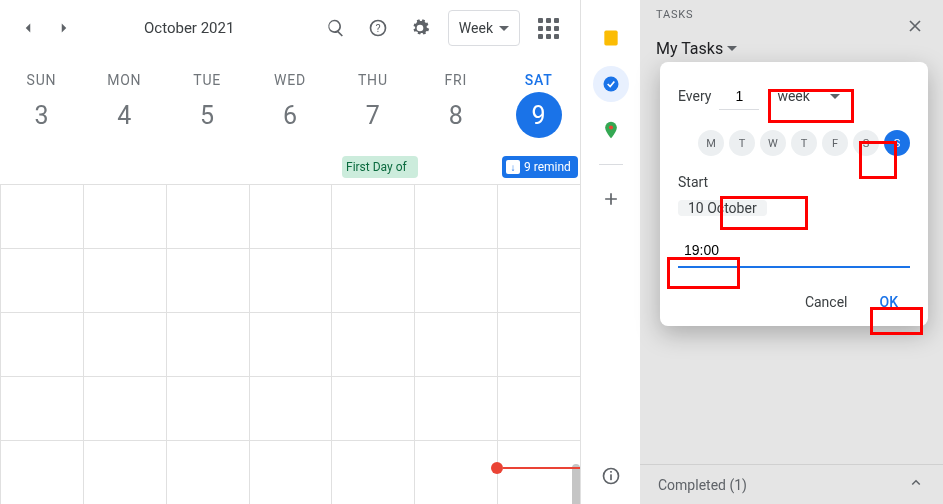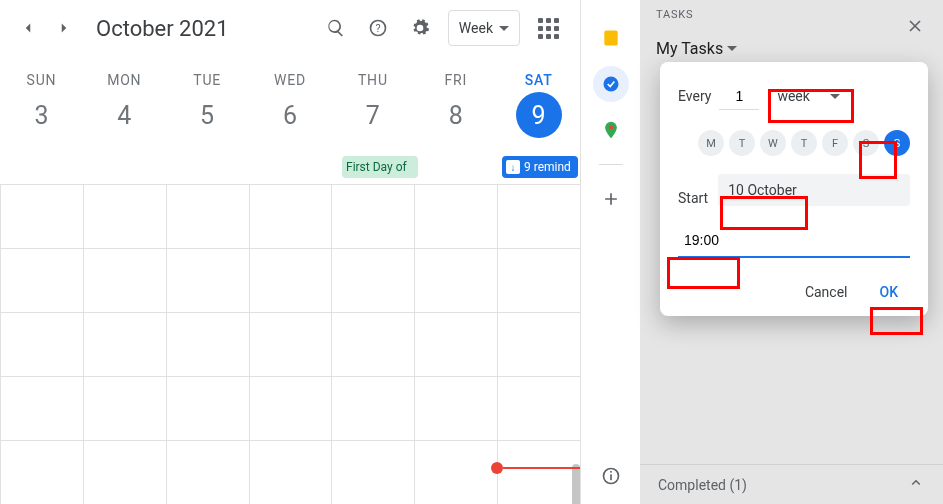--- a/index.html
+++ b/index.html
@@ -2,21 +2,21 @@
 <html><head>
 <meta charset="utf-8">
 <style>
   * { box-sizing: border-box; margin: 0; padding: 0; }
   html, body { width: 943px; height: 504px; font-family: 'Roboto', Arial, sans-serif; overflow: hidden; background: #fff; }
   .app { display: flex; width: 100%; height: 100%; position: relative; }
   .calendar-area { flex: 0 0 580px; display: flex; flex-direction: column; position: relative; }
   .topbar { height: 56px; display: flex; align-items: center; padding: 0 12px; color: #3c4043; }
   .nav-arrows { display: flex; gap: 4px; margin-right: 16px; }
   .nav-btn { width: 32px; height: 32px; border-radius: 50%; display: flex; align-items: center; justify-content: center; cursor: pointer; color: #5f6368; }
-  .title { font-size: 22px; color: #3c4043; flex: 1; }
+  .title { font-size: 15px; color: #3c4043; flex: 1; margin-left: 48px; }
   .top-icons { display: flex; align-items: center; gap: 2px; }
   .top-icon { width: 40px; height: 40px; border-radius: 50%; display: flex; align-items: center; justify-content: center; color: #5f6368; cursor: pointer; }
   .top-icon svg { width: 20px; height: 20px; }
   .view-switch { height: 36px; border: 1px solid #dadce0; border-radius: 4px; display: flex; align-items: center; padding: 0 10px; margin: 0 6px; color: #3c4043; cursor: pointer; font-size: 14px; }
   .view-switch .tri { margin-left: 6px; }
   .day-header { display: flex; height: 100px; }
   .day-col { flex: 1; display: flex; flex-direction: column; align-items: center; padding-top: 16px; }
   .day-abbr { font-size: 14px; color: #70757a; letter-spacing: 0.8px; margin-bottom: 4px; }
   .day-num { font-size: 25px; color: #70757a; width: 46px; height: 46px; display: flex; align-items: center; justify-content: center; border-radius: 50%; }
   .day-col.today .day-abbr { color: #1a73e8; font-weight: 500; }
@@ -52,21 +52,21 @@
   .completed-bar { position: absolute; bottom: 0; left: 0; right: 0; height: 40px; border-top: 1px solid #d0d0d0; display: flex; align-items: center; padding: 0 18px; color: #5f6368; font-size: 14px; cursor: pointer; }
   .completed-bar .chev { margin-left: auto; }
 
   .popover { position: absolute; top: 62px; left: 660px; width: 268px; background: #fff; border-radius: 8px; box-shadow: 0 8px 24px rgba(0,0,0,0.25); padding: 18px 18px 8px 18px; display: flex; flex-direction: column; gap: 18px; color: #3c4043; font-size: 14px; }
   .row1 { display: flex; align-items: center; gap: 8px; }
   .row1 input.num { width: 40px; height: 28px; border: none; border-bottom: 1px solid #dadce0; text-align: center; font-size: 14px; }
   .unit-select { height: 32px; display: flex; align-items: center; gap: 20px; padding: 0 10px; }
   .daychips { display: flex; gap: 5px; padding-left: 20px; }
   .daychip { width: 26px; height: 26px; border-radius: 50%; background: #eceff1; color: #5f6368; font-size: 11px; display: flex; align-items: center; justify-content: center; cursor: pointer; }
   .daychip.sel { background: #1a73e8; color: #fff; }
-  .row3 { display: flex; align-items: flex-end; gap: 10px; }
+  .row3 { display: flex; align-items: flex-start; gap: 10px; flex-direction: column; }
   .date-input { flex: 1; height: 32px; background: #f1f3f4; border-radius: 4px; display: flex; align-items: center; padding: 0 10px; color: #3c4043; }
   .time-input { height: 34px; border: none; border-bottom: 2px solid #1a73e8; width: 100%; font-size: 14px; padding: 0 6px; outline: none; }
   .actions { display: flex; justify-content: flex-end; gap: 8px; }
   .act-btn { height: 32px; padding: 0 12px; display: flex; align-items: center; border-radius: 4px; cursor: pointer; font-size: 14px; color: #3c4043; }
   .act-btn.ok { color: #1a73e8; font-weight: 500; }
 
   .hl { position: absolute; border: 3px solid #ff0000; pointer-events: none; z-index: 50; }
   .hl1 { top: 89px; left: 768px; width: 86px; height: 34px; }
   .hl2 { top: 141px; left: 859px; width: 38px; height: 38px; }
   .hl3 { top: 196px; left: 720px; width: 88px; height: 34px; }

